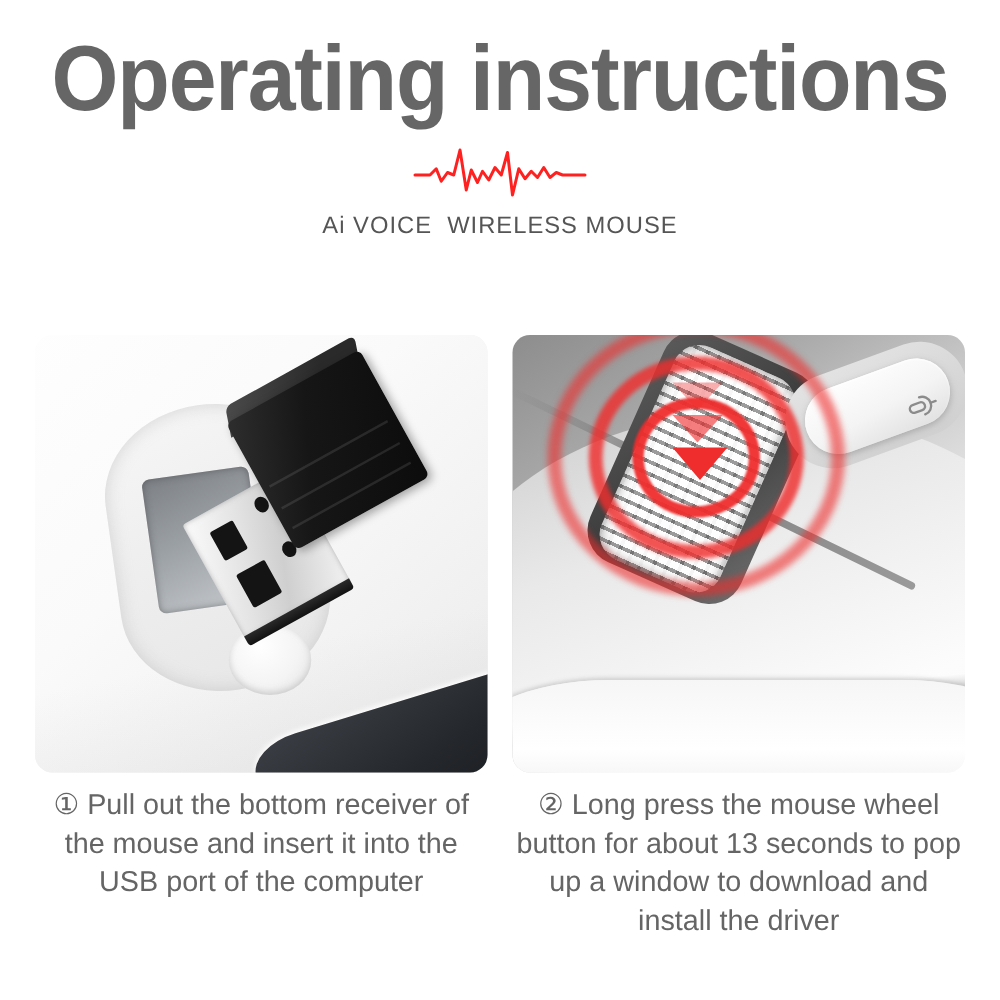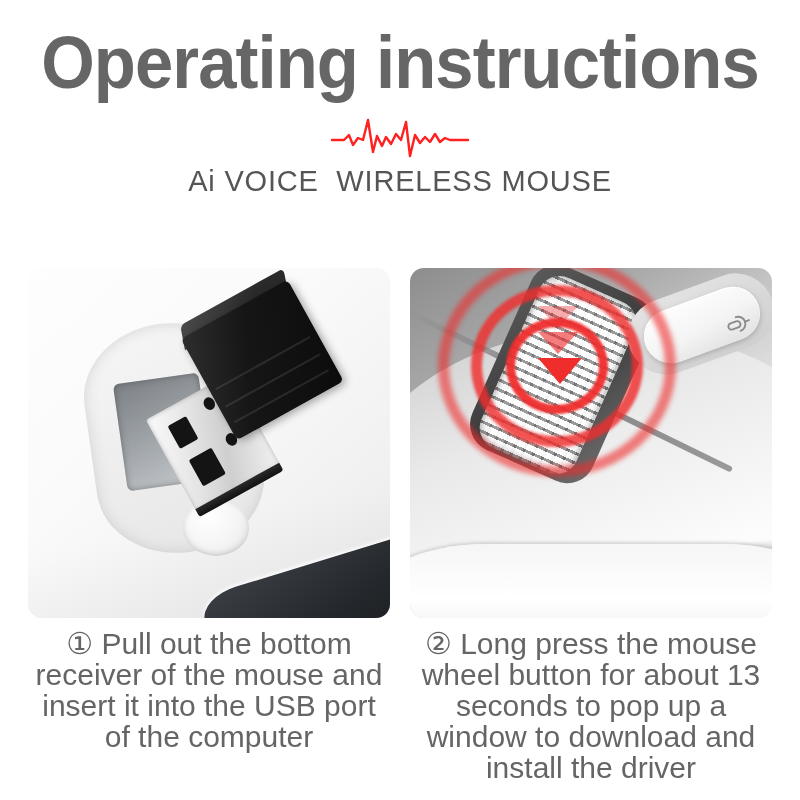--- a/index.html
+++ b/index.html
@@ -38,21 +38,21 @@
     margin-top: 14px;
     height: 44px;
     display: flex;
     align-items: center;
     justify-content: center;
   }
   #waveform-wrap svg { display: block; }
 
   #subtitle {
     margin-top: 6px;
-    font-size: 29px;
+    font-size: 19px;
     line-height: 30px;
     color: #555555;
     letter-spacing: 0.8px;
     font-weight: 400;
     white-space: pre;
   }
 
   
   #panels {
     position: absolute;
@@ -329,21 +329,21 @@
     position: absolute;
     top: 628px;
     left: 28px;
     width: 744px;
     display: flex;
     gap: 20px;
   }
   .caption {
     width: 362px;
     text-align: center;
-    font-size: 30px;
+    font-size: 23px;
     line-height: 31px;
     color: #656565;
     font-weight: 400;
   }
 </style>
 </head>
 <body>
 
 <div id="header">
 

